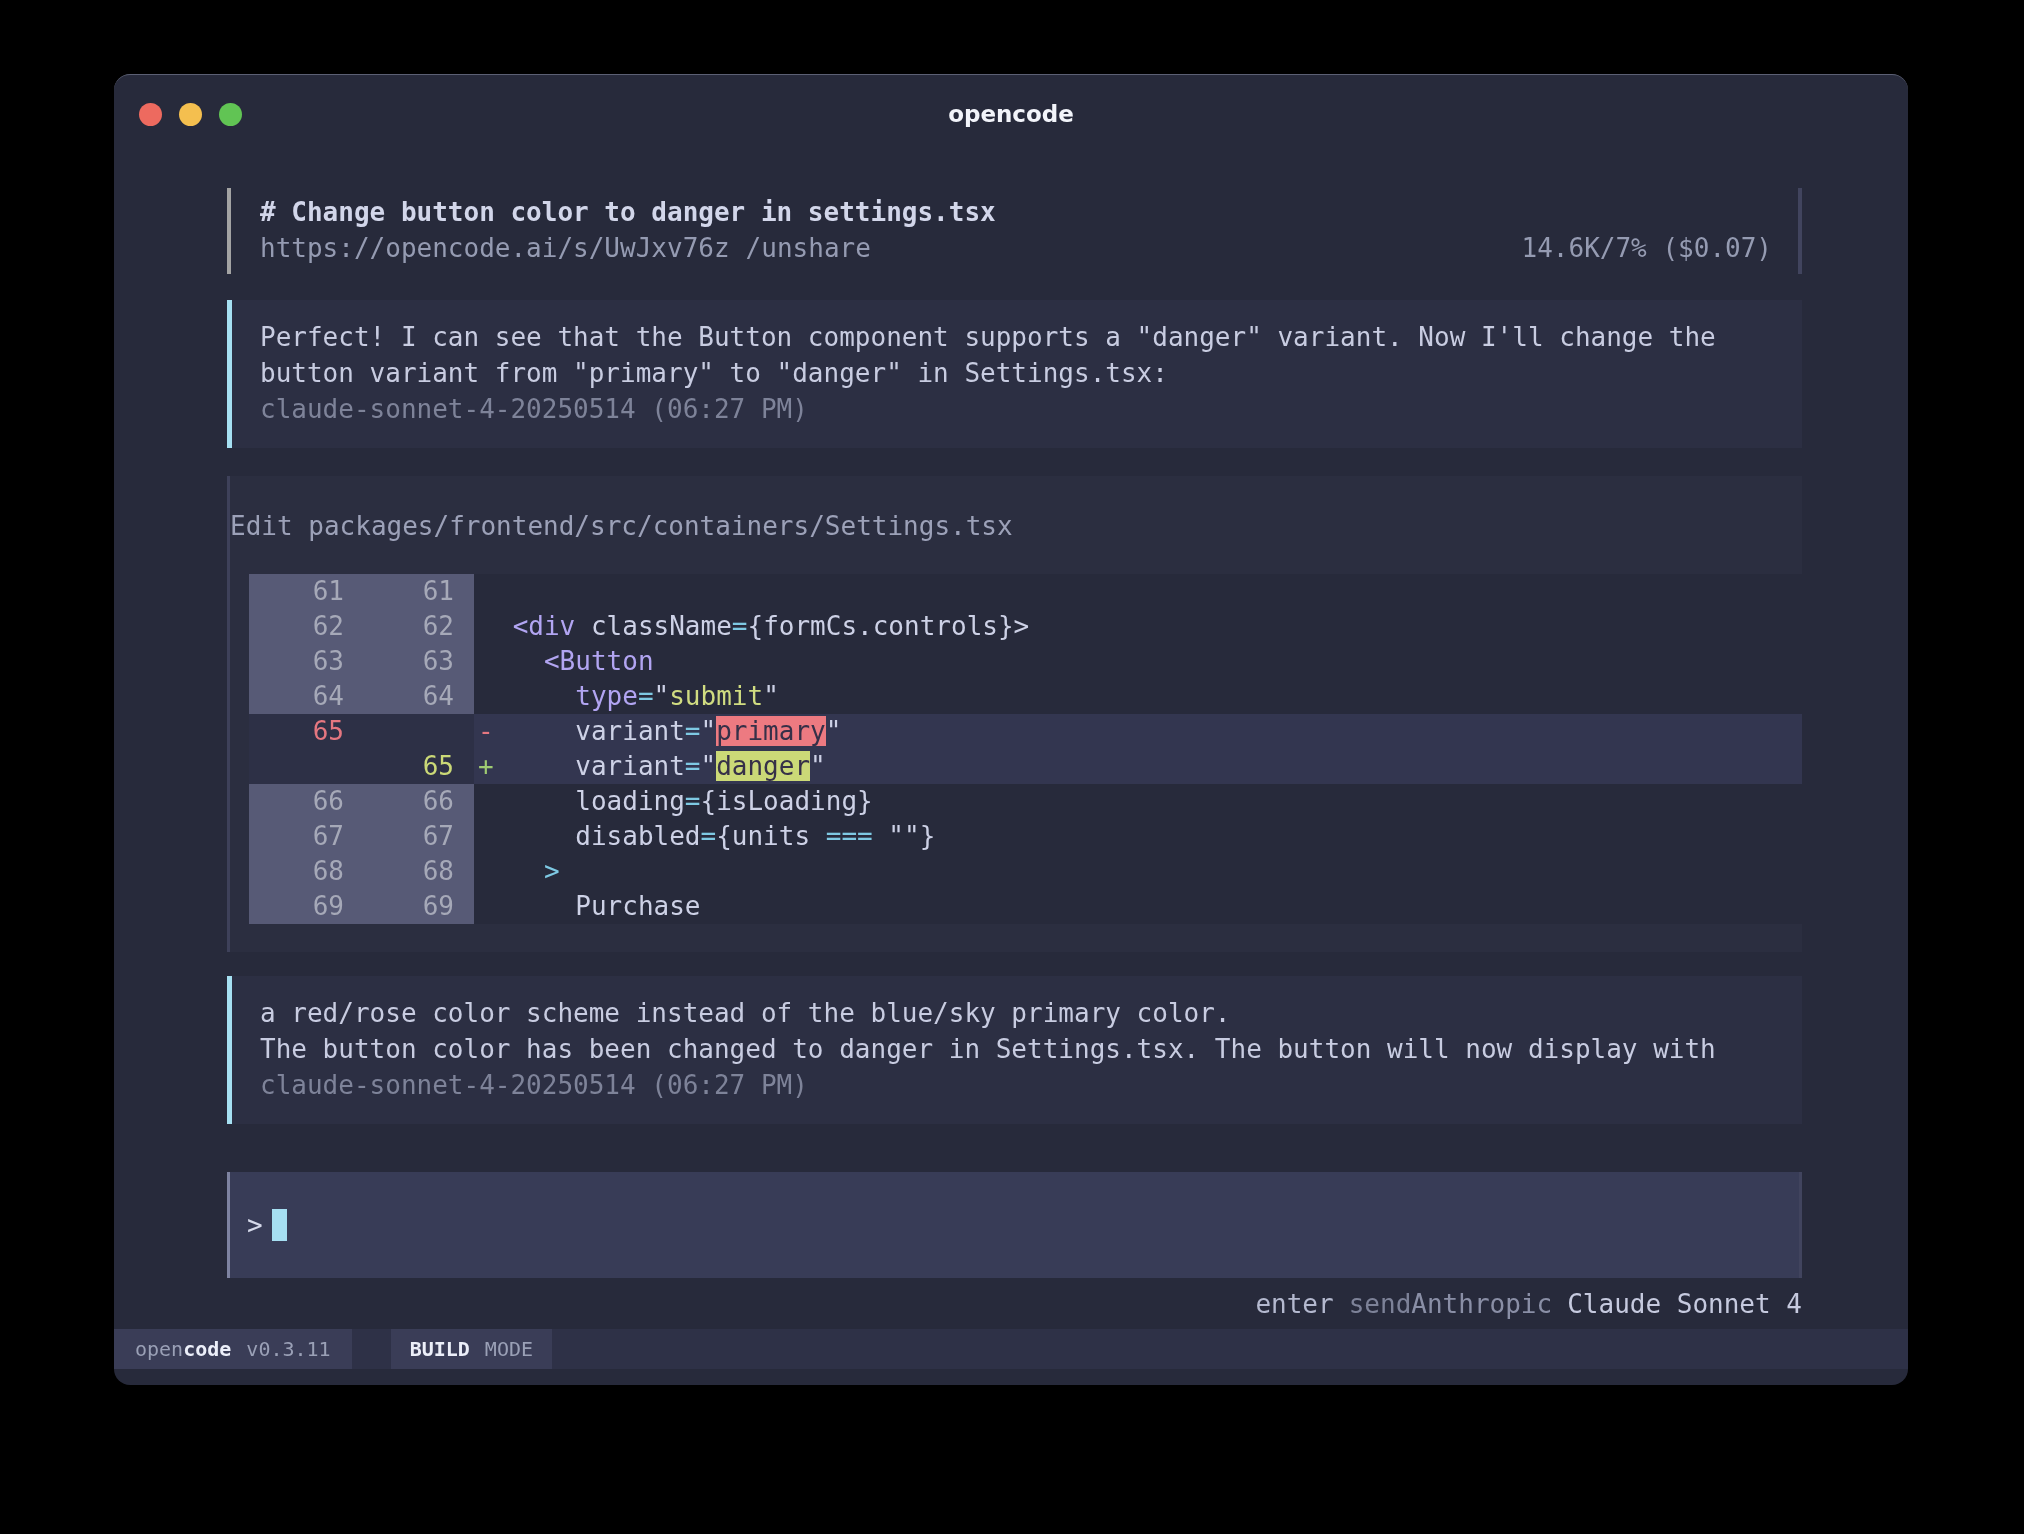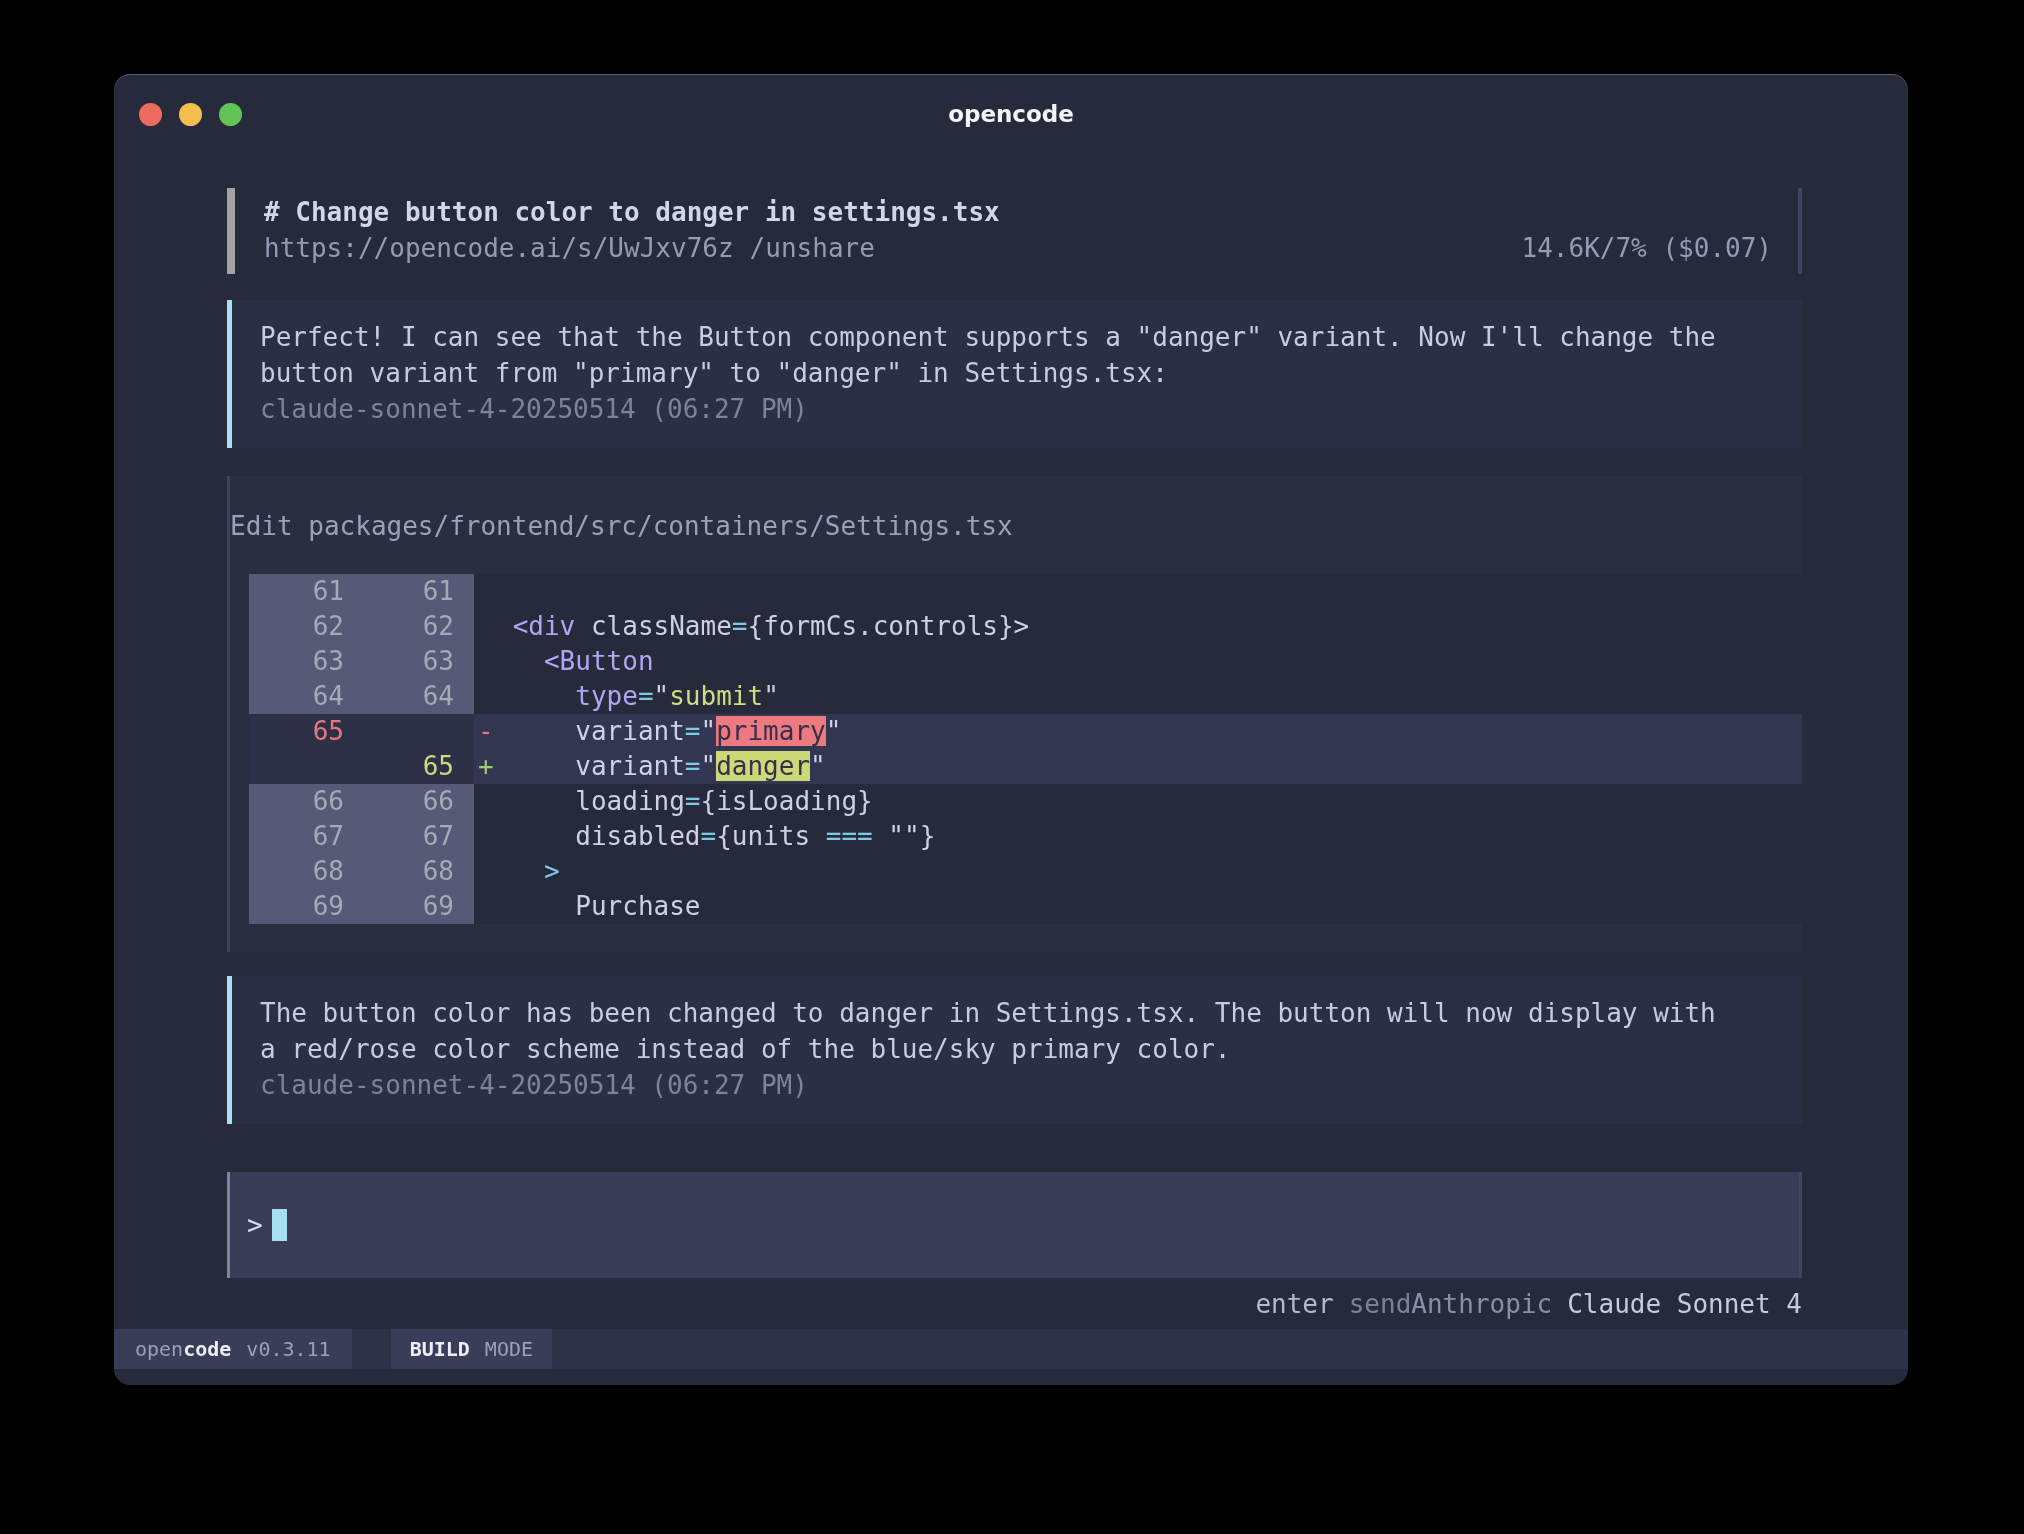--- a/index.html
+++ b/index.html
@@ -12,21 +12,21 @@
   .titlebar{height:78px;position:relative;display:flex;align-items:center;justify-content:center;}
   .lights{position:absolute;left:25px;top:0;height:100%;display:flex;align-items:center;gap:17px;}
   .light{width:23px;height:23px;border-radius:50%;}
   .light.red{background:#ed6a5f;}
   .light.yellow{background:#f4bf4f;}
   .light.green{background:#61c454;}
   .wtitle{font-family:"DejaVu Sans",sans-serif;font-weight:700;font-size:23px;color:#f2f4fa;}
   
   .main{padding:35px 106px 0 113px;font-size:26px;}
   
-  .shead{border-left:8px solid #a3a3a3;border-right:4px solid #41445e;
+  .shead{border-left:4px solid #a3a3a3;border-right:4px solid #41445e;
          padding:6px 26px 8px 29px;line-height:36px;}
   .shead .t1{font-weight:700;color:#d2d6ea;}
   .shead .t2{display:flex;justify-content:space-between;color:#959bb2;}
   .shead .url{margin-right:16px;}
   
   .msg{margin-top:26px;background:#2c2f43;border-left:5px solid #a6e0f2;
        padding:19px 24px 21px 28px;line-height:36px;color:#c8cce1;}
   .msg .meta{color:#7e8399;}
   .msg2{margin-top:24px;}
   
@@ -174,22 +174,22 @@
           <div class="drow ctx">
             <div class="gut old">69</div>
             <div class="gut new">69</div>
             <div class="sign "> </div>
             <pre class="codeline"><span class="tk-plain">     Purchase</span></pre>
           </div>
         </div>
     </div>
 
     <div class="msg msg2">
+      <div>a red/rose color scheme instead of the blue/sky primary color.</div>
       <div>The button color has been changed to danger in Settings.tsx. The button will now display with</div>
-      <div>a red/rose color scheme instead of the blue/sky primary color.</div>
       <div class="meta">claude-sonnet-4-20250514 (06:27 PM)</div>
     </div>
 
     <div class="inputbox">
       <span class="prompt">&gt;</span>
         <span class="cursor"></span>
     </div>
 
     <div class="hints">
       <span>

